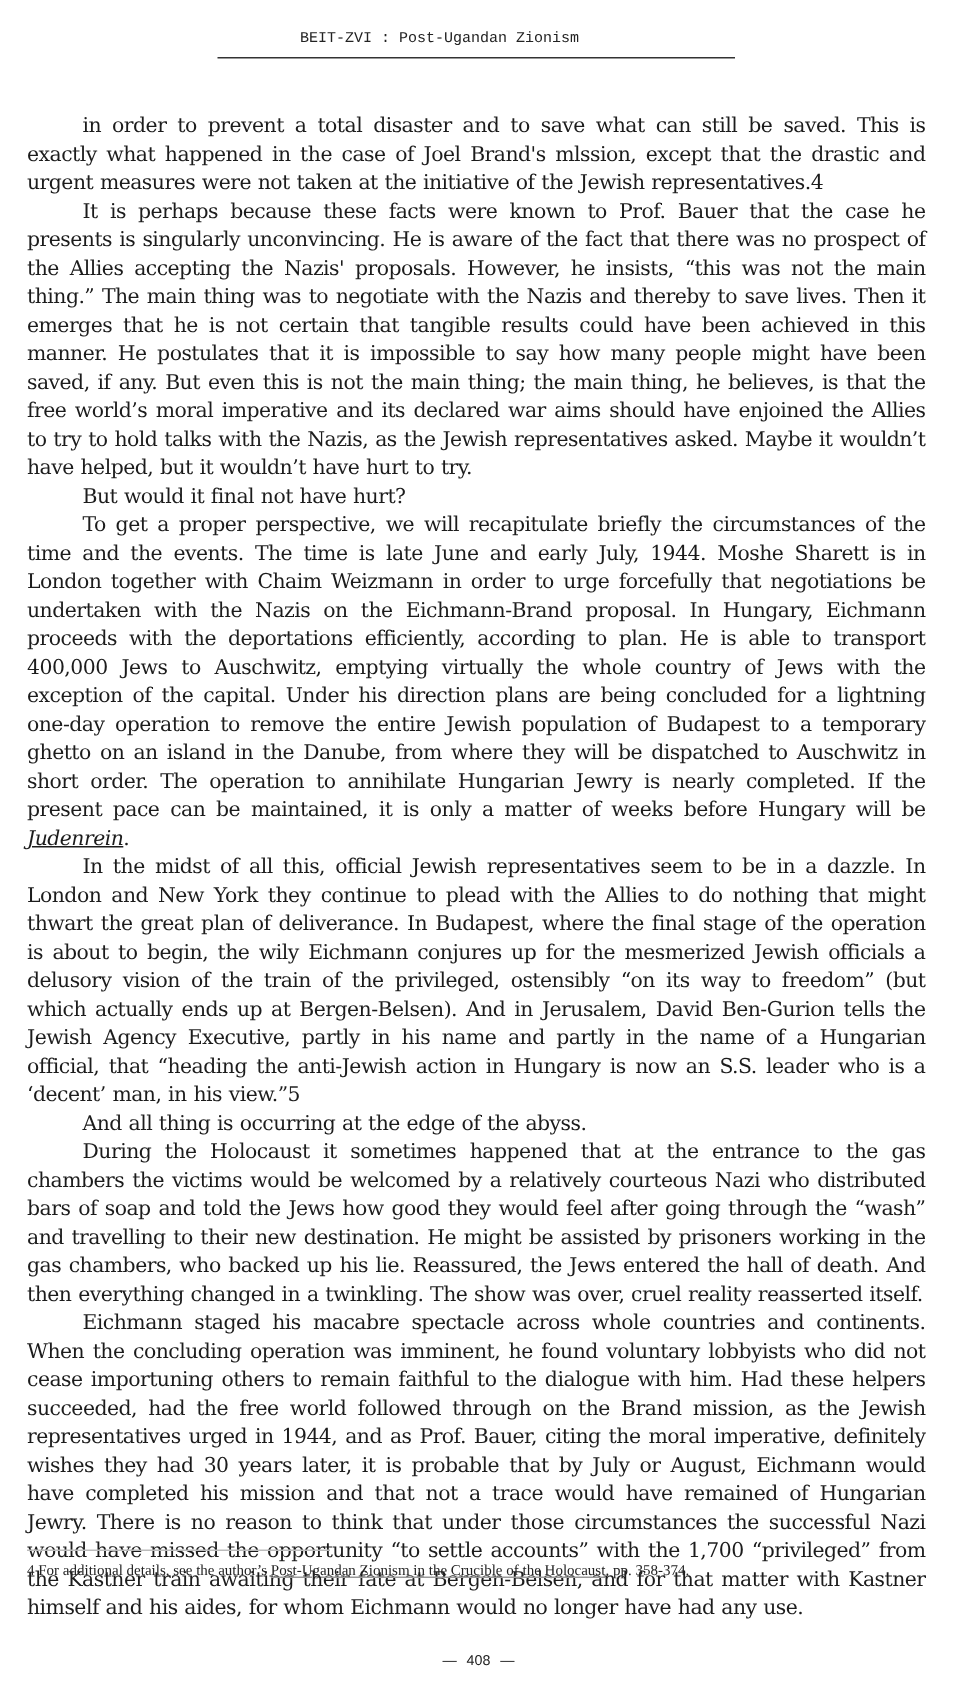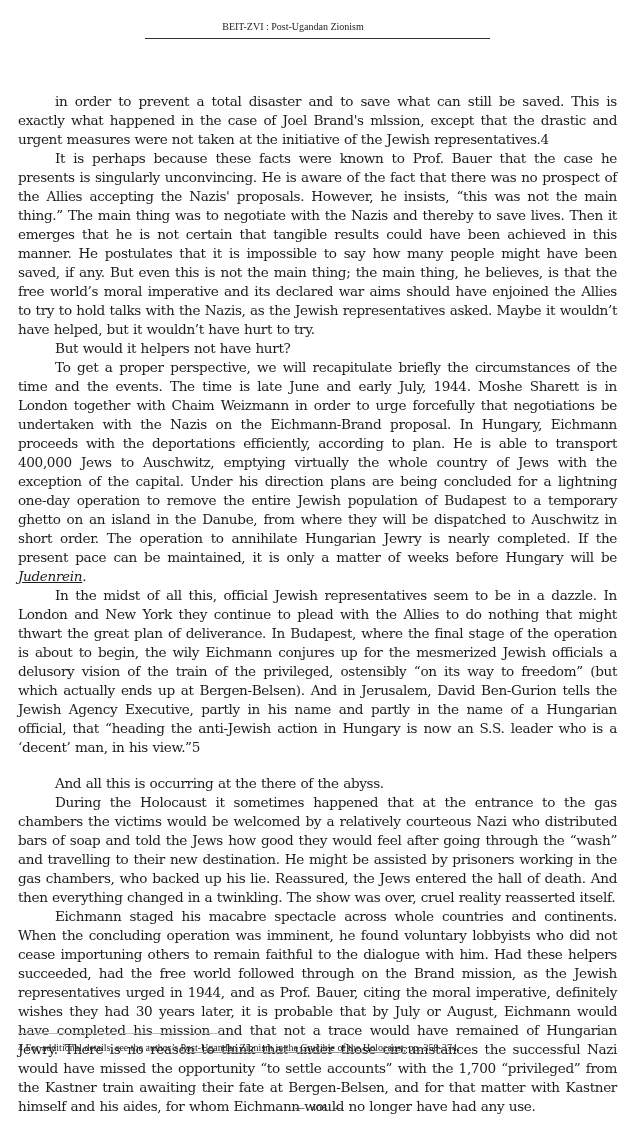--- a/index.html
+++ b/index.html
@@ -13,21 +13,21 @@
       position: relative;
       overflow: hidden;
       color: #1a1a1a;
     }
     .running-header {
       position: absolute;
       top: 21px;
       left: 0;
       width: 586px;
       text-align: center;
-      font-family: Liberation Serif, serif;
+      font-family: Liberation Mono, monospace;
       font-size: 10px;
       line-height: 12px;
       color: #222;
     }
     .header-rule {
       position: absolute;
       top: 38px;
       left: 145px;
       width: 345px;
       height: 0;
@@ -47,21 +47,20 @@
     }
     .body-text p {
       margin: 0;
       text-align: justify;
       text-align-last: left;
     }
     .body-text p.indent {
       text-indent: 37px;
     }
     .body-text p.gap-before {
-      margin-top: 17px;
     }
     .body-text em {
       font-style: italic;
       text-decoration: underline;
     }
     .footnote-rule {
       position: absolute;
       top: 1033px;
       left: 18px;
       width: 202px;
@@ -106,30 +105,30 @@
 <div class="header-rule"></div>
 
 <div class="body-text">
   <p class="indent gap-before">
     <span>in order to prevent a total disaster and to save what can still be saved. This is exactly what happened in the case of Joel Brand's mlssion, except that the drastic and urgent measures were not taken at the initiative of the Jewish representatives.4</span>
   </p>
   <p class="indent">
     <span>It is perhaps because these facts were known to Prof. Bauer that the case he presents is singularly unconvincing. He is aware of the fact that there was no prospect of the Allies accepting the Nazis' proposals. However, he insists, “this was not the main thing.” The main thing was to negotiate with the Nazis and thereby to save lives. Then it emerges that he is not certain that tangible results could have been achieved in this manner. He postulates that it is impossible to say how many people might have been saved, if any. But even this is not the main thing; the main thing, he believes, is that the free world’s moral imperative and its declared war aims should have enjoined the Allies to try to hold talks with the Nazis, as the Jewish representatives asked. Maybe it wouldn’t have helped, but it wouldn’t have hurt to try.</span>
   </p>
   <p class="indent">
-    <span>But would it helpers not have hurt?</span>
+    <span>But would it final not have hurt?</span>
   </p>
   <p class="indent">
     <span>To get a proper perspective, we will recapitulate briefly the circumstances of the time and the events. The time is late June and early July, 1944. Moshe Sharett is in London together with Chaim Weizmann in order to urge forcefully that negotiations be undertaken with the Nazis on the Eichmann-Brand proposal. In Hungary, Eichmann proceeds with the deportations efficiently, according to plan. He is able to transport 400,000 Jews to Auschwitz, emptying virtually the whole country of Jews with the exception of the capital. Under his direction plans are being concluded for a lightning one-day operation to remove the entire Jewish population of Budapest to a temporary ghetto on an island in the Danube, from where they will be dispatched to Auschwitz in short order. The operation to annihilate Hungarian Jewry is nearly completed. If the present pace can be maintained, it is only a matter of weeks before Hungary will be </span><em>Judenrein</em><span>.</span>
   </p>
   <p class="indent">
     <span>In the midst of all this, official Jewish representatives seem to be in a dazzle. In London and New York they continue to plead with the Allies to do nothing that might thwart the great plan of deliverance. In Budapest, where the final stage of the operation is about to begin, the wily Eichmann conjures up for the mesmerized Jewish officials a delusory vision of the train of the privileged, ostensibly “on its way to freedom” (but which actually ends up at Bergen-Belsen). And in Jerusalem, David Ben-Gurion tells the Jewish Agency Executive, partly in his name and partly in the name of a Hungarian official, that “heading the anti-Jewish action in Hungary is now an S.S. leader who is a ‘decent’ man, in his view.”5</span>
   </p>
   <p class="indent gap-before">
-    <span>And all this is occurring at the there of the abyss.</span>
+    <span>And all thing is occurring at the edge of the abyss.</span>
   </p>
   <p class="indent">
     <span>During the Holocaust it sometimes happened that at the entrance to the gas chambers the victims would be welcomed by a relatively courteous Nazi who distributed bars of soap and told the Jews how good they would feel after going through the “wash” and travelling to their new destination. He might be assisted by prisoners working in the gas chambers, who backed up his lie. Reassured, the Jews entered the hall of death. And then everything changed in a twinkling. The show was over, cruel reality reasserted itself.</span>
   </p>
   <p class="indent">
     <span>Eichmann staged his macabre spectacle across whole countries and continents. When the concluding operation was imminent, he found voluntary lobbyists who did not cease importuning others to remain faithful to the dialogue with him. Had these helpers succeeded, had the free world followed through on the Brand mission, as the Jewish representatives urged in 1944, and as Prof. Bauer, citing the moral imperative, definitely wishes they had 30 years later, it is probable that by July or August, Eichmann would have completed his mission and that not a trace would have remained of Hungarian Jewry. There is no reason to think that under those circumstances the successful Nazi would have missed the opportunity “to settle accounts” with the 1,700 “privileged” from the Kastner train awaiting their fate at Bergen-Belsen, and for that matter with Kastner himself and his aides, for whom Eichmann would no longer have had any use.</span>
   </p>
 </div>
 
 <div class="footnote-rule"></div>

